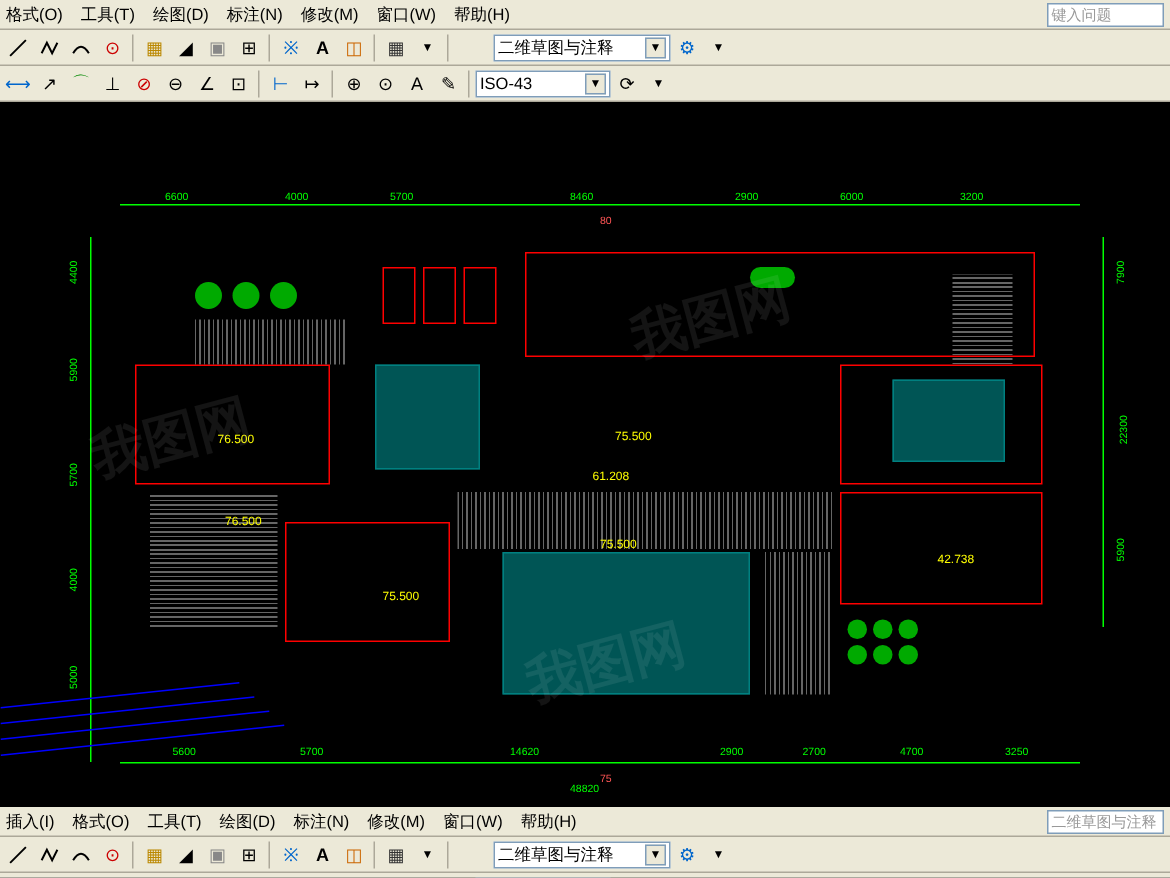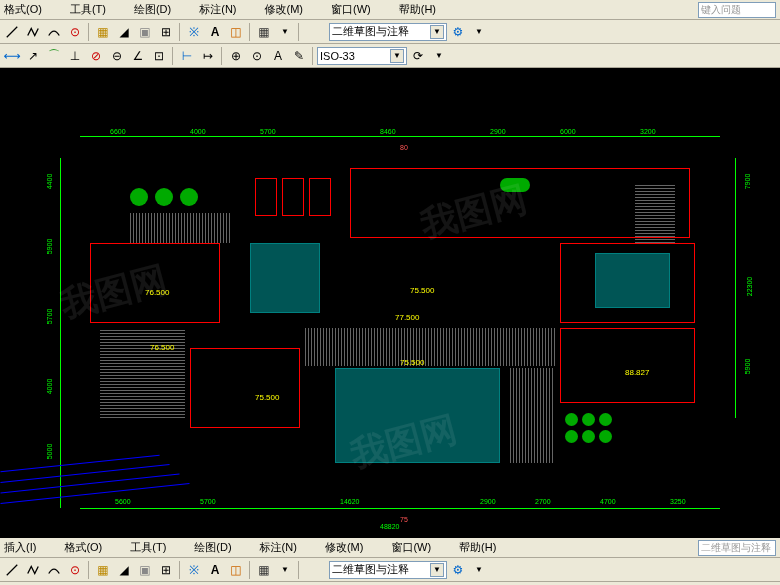--- a/index.html
+++ b/index.html
@@ -1,17 +1,17 @@
 <!DOCTYPE html>
 <html><head>
 <meta charset="utf-8">
 <style>
 *{margin:0;padding:0;box-sizing:border-box}
 body{width:780px;height:585px;font-family:"Microsoft YaHei","SimSun",sans-serif;font-size:11px;background:#d4d0c8;overflow:hidden}
-.menubar{height:20px;background:#ece9d8;display:flex;align-items:center;padding:0 4px;border-bottom:1px solid #aca899;gap:28px}
+.menubar{height:20px;background:#ece9d8;display:flex;align-items:center;padding:0 4px;border-bottom:1px solid #aca899;gap:12px}
 .menubar span{cursor:default;white-space:nowrap}
 .search-box{margin-left:auto;border:1px solid #7f9db9;background:#fff;height:16px;width:78px;padding:0 2px;color:#999;font-size:10px;display:flex;align-items:center}
 .toolbar{height:24px;background:#ece9d8;display:flex;align-items:center;padding:0 2px;border-bottom:1px solid #aca899;gap:1px}
 .tb-btn{width:20px;height:20px;display:flex;align-items:center;justify-content:center;cursor:pointer;font-size:12px}
 .tb-sep{width:2px;height:18px;border-left:1px solid #aca899;margin:0 2px}
 .combo{height:18px;border:1px solid #7f9db9;background:#fff;display:flex;align-items:center;padding:0 2px;font-size:11px;gap:2px}
 .combo-btn{width:14px;height:14px;background:#ece9d8;border:1px solid #7f9db9;display:flex;align-items:center;justify-content:center;font-size:8px}
 .canvas{width:780px;height:470px;background:#000;position:relative;overflow:hidden}
 .dim{position:absolute;color:#0f0;font-size:7px;white-space:nowrap}
 .dimline{position:absolute;background:#0f0}
@@ -92,21 +92,21 @@
   <div class="tb-sep"></div>
   <div class="tb-btn" style="color:#06c">⊢</div>
   <div class="tb-btn">↦</div>
   <div class="tb-sep"></div>
   <div class="tb-btn">⊕</div>
   <div class="tb-btn">⊙</div>
   <div class="tb-btn">A</div>
   <div class="tb-btn">✎</div>
   <div class="tb-sep"></div>
   <div class="combo" style="width:90px">
-    <span>ISO-33</span>
+    <span>ISO-43</span>
     <div class="combo-btn" style="margin-left:auto">▼</div>
   </div>
   <div class="tb-btn">⟳</div>
   <div class="tb-btn" style="font-size:8px">▼</div>
 </div>
 
 <div class="canvas">
 
   <div class="dimline" style="left:80px;top:68px;width:640px;height:1px"></div>
   <div class="dim" style="left:110px;top:60px">6600</div>
@@ -168,25 +168,25 @@
 
   <div class="greendot" style="left:565px;top:345px;width:13px;height:13px"></div>
   <div class="greendot" style="left:582px;top:345px;width:13px;height:13px"></div>
   <div class="greendot" style="left:599px;top:345px;width:13px;height:13px"></div>
   <div class="greendot" style="left:565px;top:362px;width:13px;height:13px"></div>
   <div class="greendot" style="left:582px;top:362px;width:13px;height:13px"></div>
   <div class="greendot" style="left:599px;top:362px;width:13px;height:13px"></div>
 
   <div class="yellowlabel" style="left:145px;top:220px">76.500</div>
   <div class="yellowlabel" style="left:410px;top:218px">75.500</div>
-  <div class="yellowlabel" style="left:395px;top:245px">77.500</div>
+  <div class="yellowlabel" style="left:395px;top:245px">61.208</div>
   <div class="yellowlabel" style="left:150px;top:275px">76.500</div>
   <div class="yellowlabel" style="left:255px;top:325px">75.500</div>
   <div class="yellowlabel" style="left:400px;top:290px">75.500</div>
-  <div class="yellowlabel" style="left:625px;top:300px">88.827</div>
+  <div class="yellowlabel" style="left:625px;top:300px">42.738</div>
 
   <div class="blueline" style="left:0;top:395px;width:160px;transform:rotate(-6deg)"></div>
   <div class="blueline" style="left:0;top:405px;width:170px;transform:rotate(-6deg)"></div>
   <div class="blueline" style="left:0;top:415px;width:180px;transform:rotate(-6deg)"></div>
   <div class="blueline" style="left:0;top:425px;width:190px;transform:rotate(-6deg)"></div>
 
   <div class="watermark" style="left:60px;top:200px">我图网</div>
   <div class="watermark" style="left:420px;top:120px">我图网</div>
   <div class="watermark" style="left:350px;top:350px">我图网</div>
 </div>

